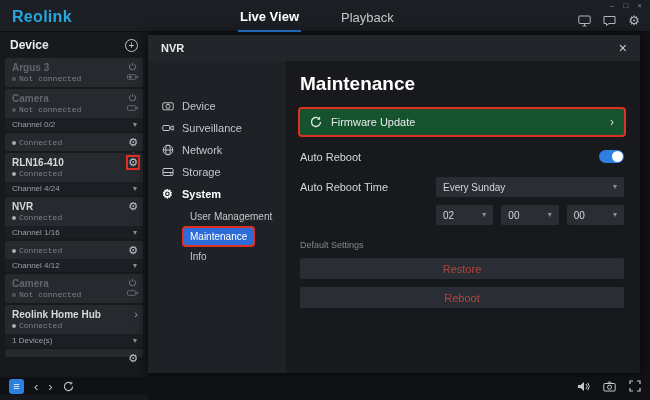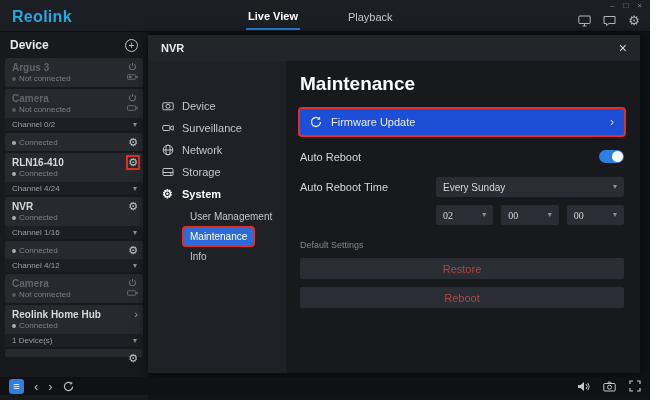--- a/index.html
+++ b/index.html
@@ -8,35 +8,35 @@
     position: relative; width: 650px; height: 400px; overflow: hidden;
     background: #17191d; color: #cfd2d6;
     font-family: "Liberation Sans", sans-serif;
   }
   svg { display:block; }
 
   
   .topbar { position:absolute; top:0; left:0; right:0; height:32px; background:#1b1e23; border-bottom:1px solid #0d0f12; }
   .logo { position:absolute; left:12px; top:8px; font-size:16px; font-weight:bold; color:#27a7e0; letter-spacing:.3px; }
   .tabs { position:absolute; left:238px; top:0; height:32px; display:flex; gap:38px; align-items:center; }
-  .tab { font-size:11px; color:#c3c7cb; padding:8px 2px 6px; cursor:default;margin-left:8px; }
+  .tab { font-size:13px; color:#c3c7cb; padding:8px 2px 6px; cursor:default; }
   .tab.active { color:#fff; font-weight:bold; border-bottom:2px solid #2d7fe0; }
   .win-controls { position:absolute; right:8px; top:1px; display:flex; gap:9px; font-size:8px; color:#8a9096; }
   .topbar-icons { position:absolute; right:10px; top:14px; display:flex; gap:12px; align-items:center; color:#b4b9be; }
   .topbar-icons .glyph { font-size:13px; line-height:13px; }
 
   
   .sidebar { position:absolute; top:32px; left:0; width:148px; bottom:0; background:#17191d; overflow:hidden; }
   .side-head { display:flex; justify-content:space-between; align-items:center; padding:6px 10px 6px 10px; }
   .side-head .t { font-size:12px; font-weight:bold; color:#e8eaec; }
   .add-btn { width:13px; height:13px; border:1px solid #c3c7cb; border-radius:50%; color:#c3c7cb; font-size:10px; line-height:11px; text-align:center; }
   .dev { position:relative; margin:0 5px 2px 5px; background:#26292e; border-radius:2px; padding:4px 6px 4px 7px; }
   .dev-name { font-size:10px; font-weight:bold; color:#d6d9dc; line-height:11px; }
   .dev.off .dev-name { color:#61666c; }
-  .dev-status { display:flex; align-items:center; gap:3px; font-size:8px; color:#7c8288; line-height:9px; margin-top:1px; }
+  .dev-status { display:flex; align-items:center; gap:3px; font-size:8px; color:#7c8288; line-height:9px; margin-top:1px;font-family:Liberation Mono, monospace; }
   .dot { width:4px; height:4px; border-radius:50%; background:#a7adb3; }
   .dev.off .dot { background:#54585e; }
   .dev-icons { position:absolute; top:4px; right:5px; display:flex; flex-direction:column; gap:3px; align-items:center; color:#b8bdc2; }
   .dev.off .dev-icons { color:#6a6f75; }
   .gear { font-size:11px; line-height:11px; color:#c3c7cb; }
   .chev-r { font-size:11px; line-height:11px; color:#9aa0a6; }
   .chan { display:flex; justify-content:space-between; align-items:center; background:#1b1e22; margin:4px -6px -4px -7px; padding:2px 6px 2px 7px; font-size:8px; color:#9aa0a6; border-radius:0 0 2px 2px; line-height:9px; }
   .car { font-size:8px; color:#8a9096; line-height:8px; }
   .redbox { box-shadow:0 0 0 2px #e02f23; }
 
@@ -60,33 +60,33 @@
   .nav-item { display:flex; align-items:center; gap:8px; padding:5px 14px; font-size:11px; color:#c3c7cb; }
   .nav-item .nicon { width:12px; color:#c3c7cb; }
   .nav-item.active { color:#fff; font-weight:bold; }
   .nav-item.active .nicon { color:#fff; }
   .nav-gear { font-size:12px; line-height:12px; }
   .subnav { margin:1px 0 0 36px; }
   .sub-item { font-size:10px; color:#c3c7cb; padding:3px 6px; margin:3px 12px 3px 0; border-radius:2px; width:max-content; }
   .sub-item.active { background:#2d6bd8; color:#fff; }
   .modal-content { flex:1; background:#17191d; padding:10px 16px 0 14px; min-width:0; }
   .content-h1 { font-size:19px; font-weight:bold; color:#fff; margin:2px 0 14px; }
-  .fw-row { height:26px; background:#1d4ed8; display:flex; align-items:center; gap:9px; padding:0 10px; border-radius:2px; color:#e8eaec; }
+  .fw-row { height:26px; background:#14532d; display:flex; align-items:center; gap:9px; padding:0 10px; border-radius:2px; color:#e8eaec; }
   .fw-row .fw-label { font-size:11px; }
   .fw-row .fw-chev { margin-left:auto; font-size:12px; color:#d6d9dc; }
   .row-toggle { display:flex; align-items:center; justify-content:space-between; margin-top:15px;gap:45px; }
   .field-label { font-size:11px; color:#d4d7da; }
   .toggle { position:relative; width:25px; height:13px; border-radius:7px; background:#2d7fe0; }
   .toggle .knob { position:absolute; top:1px; right:1px; width:11px; height:11px; border-radius:50%; background:#fff; }
   .row-time { display:flex; justify-content:space-between; margin-top:14px; }
   .row-time .field-label { padding-top:4px; }
   .selects { width:188px; }
   .sel { height:20px; background:#2a2e34; border-radius:2px; display:flex; align-items:center; justify-content:space-between; padding:0 7px; font-size:10px; color:#d4d7da; }
   .time-row { display:flex; gap:8px; margin-top:8px; }
-  .time-row .sel { flex:1;font-family:Liberation Serif, serif; }
+  .time-row .sel { flex:1; }
   .defset { margin-top:15px; font-size:9px; color:#82878d; }
   .action-btn { margin-top:8px; height:21px; background:#2a2e34; border-radius:2px; display:flex; align-items:center; justify-content:center; font-size:11px; color:#b2443c; }
 </style>
 </head>
 <body>
 
 <div class="app">
 
   <div class="topbar">
     <div class="logo">Reolink</div>

